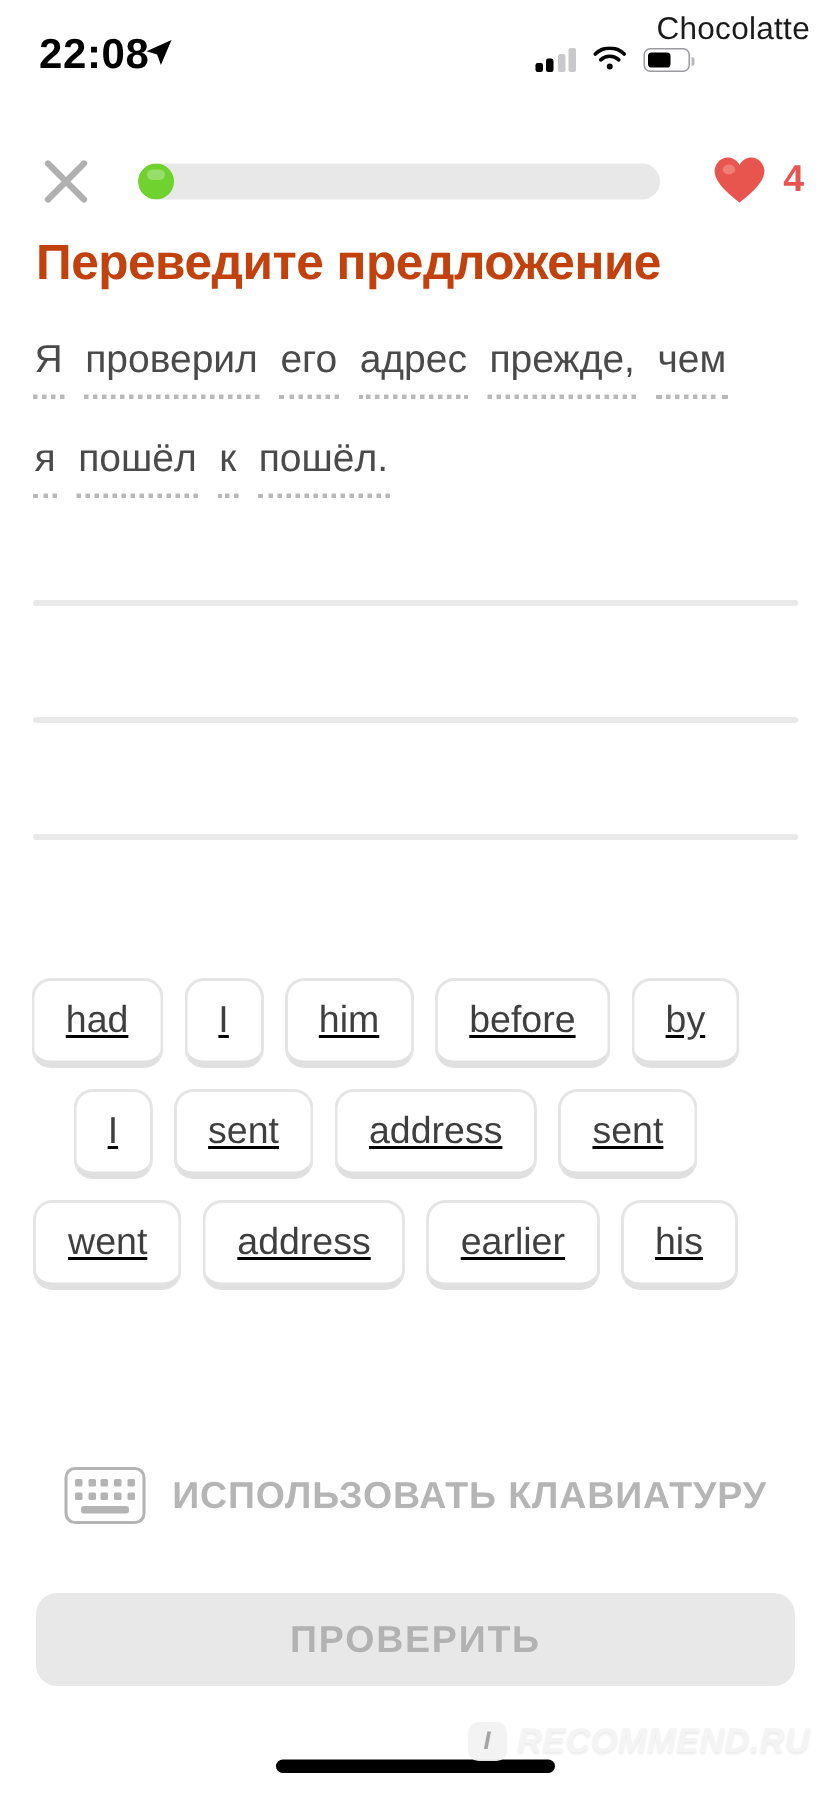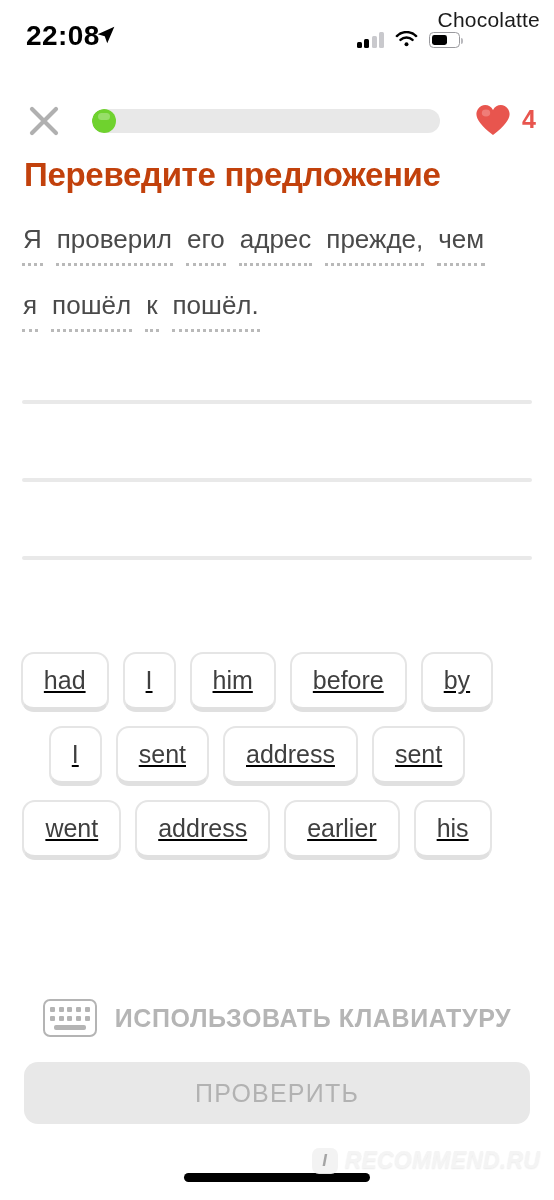--- a/index.html
+++ b/index.html
@@ -211,21 +211,20 @@
   
   .kb-row {
     position: absolute;
     left: 0; top: 978px;
     width: 554px;
     display: flex;
     align-items: center;
     justify-content: center;
     gap: 18px;
     cursor: pointer;
-    margin-top: 21px;
   }
   .kb-icon {
     width: 54px; height: 38px;
     border: 2.6px solid #b4b4b4;
     border-radius: 7px;
     padding: 6px 5px 5px 5px;
     display: flex;
     flex-direction: column;
     justify-content: space-between;
   }
@@ -242,21 +241,21 @@
   
   .check-btn {
     position: absolute;
     left: 24px; top: 1062px;
     width: 506px; height: 62px;
     background: #e8e8e8;
     border: none;
     border-radius: 14px;
     font-family: "Liberation Sans", sans-serif;
     font-size: 25px;
-    font-weight: normal;
+    font-weight: bold;
     color: #b2b2b2;
     letter-spacing: 1.2px;
     cursor: default;
   }
 
   
   .home-indicator {
     position: absolute;
     left: 50%;
     transform: translateX(-50%);

